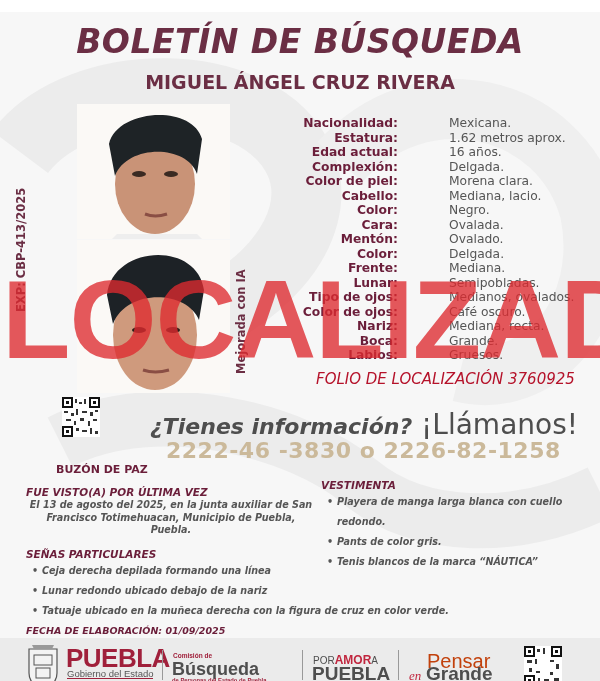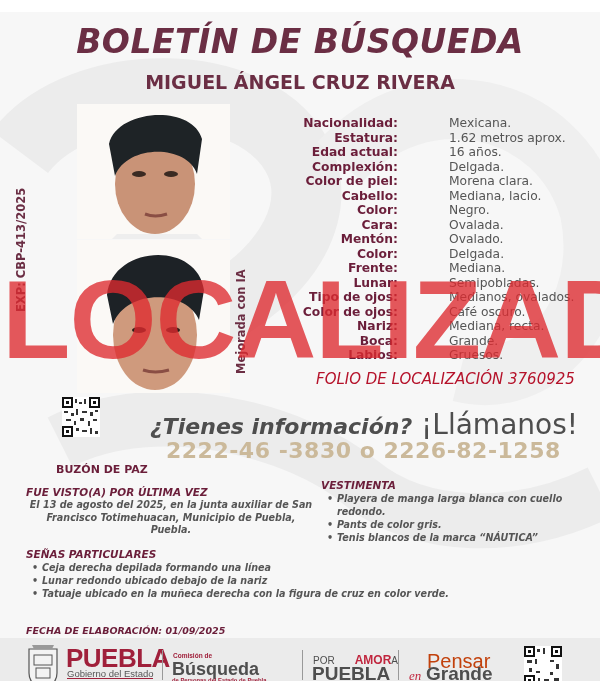--- a/index.html
+++ b/index.html
@@ -22,35 +22,35 @@
   .stamp { position: absolute; left: 2px; top: 252px; width: 600px; font-family: "Liberation Sans", sans-serif; font-weight: bold; font-size: 112px; letter-spacing: -1px; color: rgba(222, 42, 48, 0.78); white-space: nowrap; line-height: 1; }
   .qr { position: absolute; background: #fff; }
   .qr-main { left: 62px; top: 385px; width: 38px; height: 40px; }
   .buzon { position: absolute; left: 56px; top: 451px; font-family: "DejaVu Sans", sans-serif; font-weight: bold; font-size: 11px; color: #6b1e3a; }
   .info-q { position: absolute; left: 150px; top: 396px; font-family: "DejaVu Sans", sans-serif; white-space: nowrap; }
   .info-q .q { font-weight: bold; font-style: italic; font-size: 22px; color: #4e4e4e; }
   .info-q .call { font-size: 28px; color: #4e4e4e; }
   .phones { position: absolute; left: 166px; top: 426px; font-family: "DejaVu Sans", sans-serif; font-weight: bold; font-size: 22px; color: #cbb99a; white-space: nowrap; letter-spacing: 0.5px; }
   .section-title { position: absolute; font-family: "DejaVu Sans", sans-serif; font-weight: bold; font-style: italic; font-size: 10.5px; color: #6b1e3a; white-space: nowrap; }
   .body-text { position: absolute; font-family: "DejaVu Sans", sans-serif; font-weight: bold; font-style: italic; font-size: 9.6px; color: #555; line-height: 12.5px; }
-  .bullets { position: absolute; list-style: none; font-family: "DejaVu Sans", sans-serif; font-weight: bold; font-style: italic; font-size: 9.6px; color: #555; line-height: 13px; }
+  .bullets { position: absolute; list-style: none; font-family: "DejaVu Sans", sans-serif; font-weight: bold; font-style: italic; font-size: 9.6px; color: #555; line-height: 20px; }
   .bullets li { position: relative; padding-left: 12px; }
   .bullets li::before { content: "•"; position: absolute; left: 2px; top: 0; }
   .fecha { position: absolute; left: 26px; top: 613px; font-family: "DejaVu Sans", sans-serif; font-weight: bold; font-style: italic; font-size: 9.5px; color: #6b1e3a; }
   .footer { position: absolute; left: 0; top: 626px; width: 600px; height: 55px; background: #ebebeb; }
   .puebla-big { position: absolute; left: 66px; top: 631px; font-family: "Liberation Sans", sans-serif; font-weight: bold; font-size: 26px; color: #a0203b; letter-spacing: -0.5px; }
   .gob { position: absolute; left: 67px; top: 656px; font-family: "Liberation Sans", sans-serif; font-size: 9.5px; color: #555; }
   .years { position: absolute; left: 67px; top: 668px; font-family: "Liberation Sans", sans-serif; font-size: 6px; color: #555; letter-spacing: 6px; }
   .redline { position: absolute; left: 67px; top: 666px; width: 86px; height: 1px; background: #a0203b; }
   .vsep { position: absolute; width: 1px; height: 30px; background: #999; top: 638px; }
   .comision-small { position: absolute; left: 173px; top: 640px; font-family: "Liberation Sans", sans-serif; font-weight: bold; font-size: 6.5px; color: #a0203b; }
   .busqueda { position: absolute; left: 172px; top: 647px; font-family: "Liberation Sans", sans-serif; font-weight: bold; font-size: 18px; color: #4e4e4e; }
   .personas { position: absolute; left: 172px; top: 665px; font-family: "Liberation Sans", sans-serif; font-weight: bold; font-size: 5.8px; color: #a0203b; white-space: nowrap; }
   .poramor { position: absolute; left: 313px; top: 641px; font-family: "Liberation Sans", sans-serif; font-size: 10px; color: #4e4e4e; white-space: nowrap; }
-  .poramor .amor { color: #c0263e; font-weight: bold; font-size: 12px; padding-left: 20px; }
+  .poramor .amor { color: #c0263e; font-weight: bold; font-size: 12px; }
   .puebla2 { position: absolute; left: 312px; top: 651px; font-family: "Liberation Sans", sans-serif; font-weight: bold; font-size: 19px; color: #4e4e4e; }
   .pensar { position: absolute; left: 427px; top: 638px; font-family: "Liberation Sans", sans-serif; font-weight: normal; font-size: 20px; color: #c2410c; }
   .en { position: absolute; left: 409px; top: 656px; font-family: "Liberation Serif", serif; font-style: italic; font-size: 13px; color: #c0263e; }
   .grande { position: absolute; left: 426px; top: 651px; font-family: "Liberation Sans", sans-serif; font-weight: bold; font-size: 19px; color: #4e4e4e; }
   .qr-footer { left: 524px; top: 634px; width: 38px; height: 40px; }
   .escudo { position: absolute; left: 26px; top: 631px; width: 34px; height: 46px; }
 </style>
 </head>
 <body>
 

